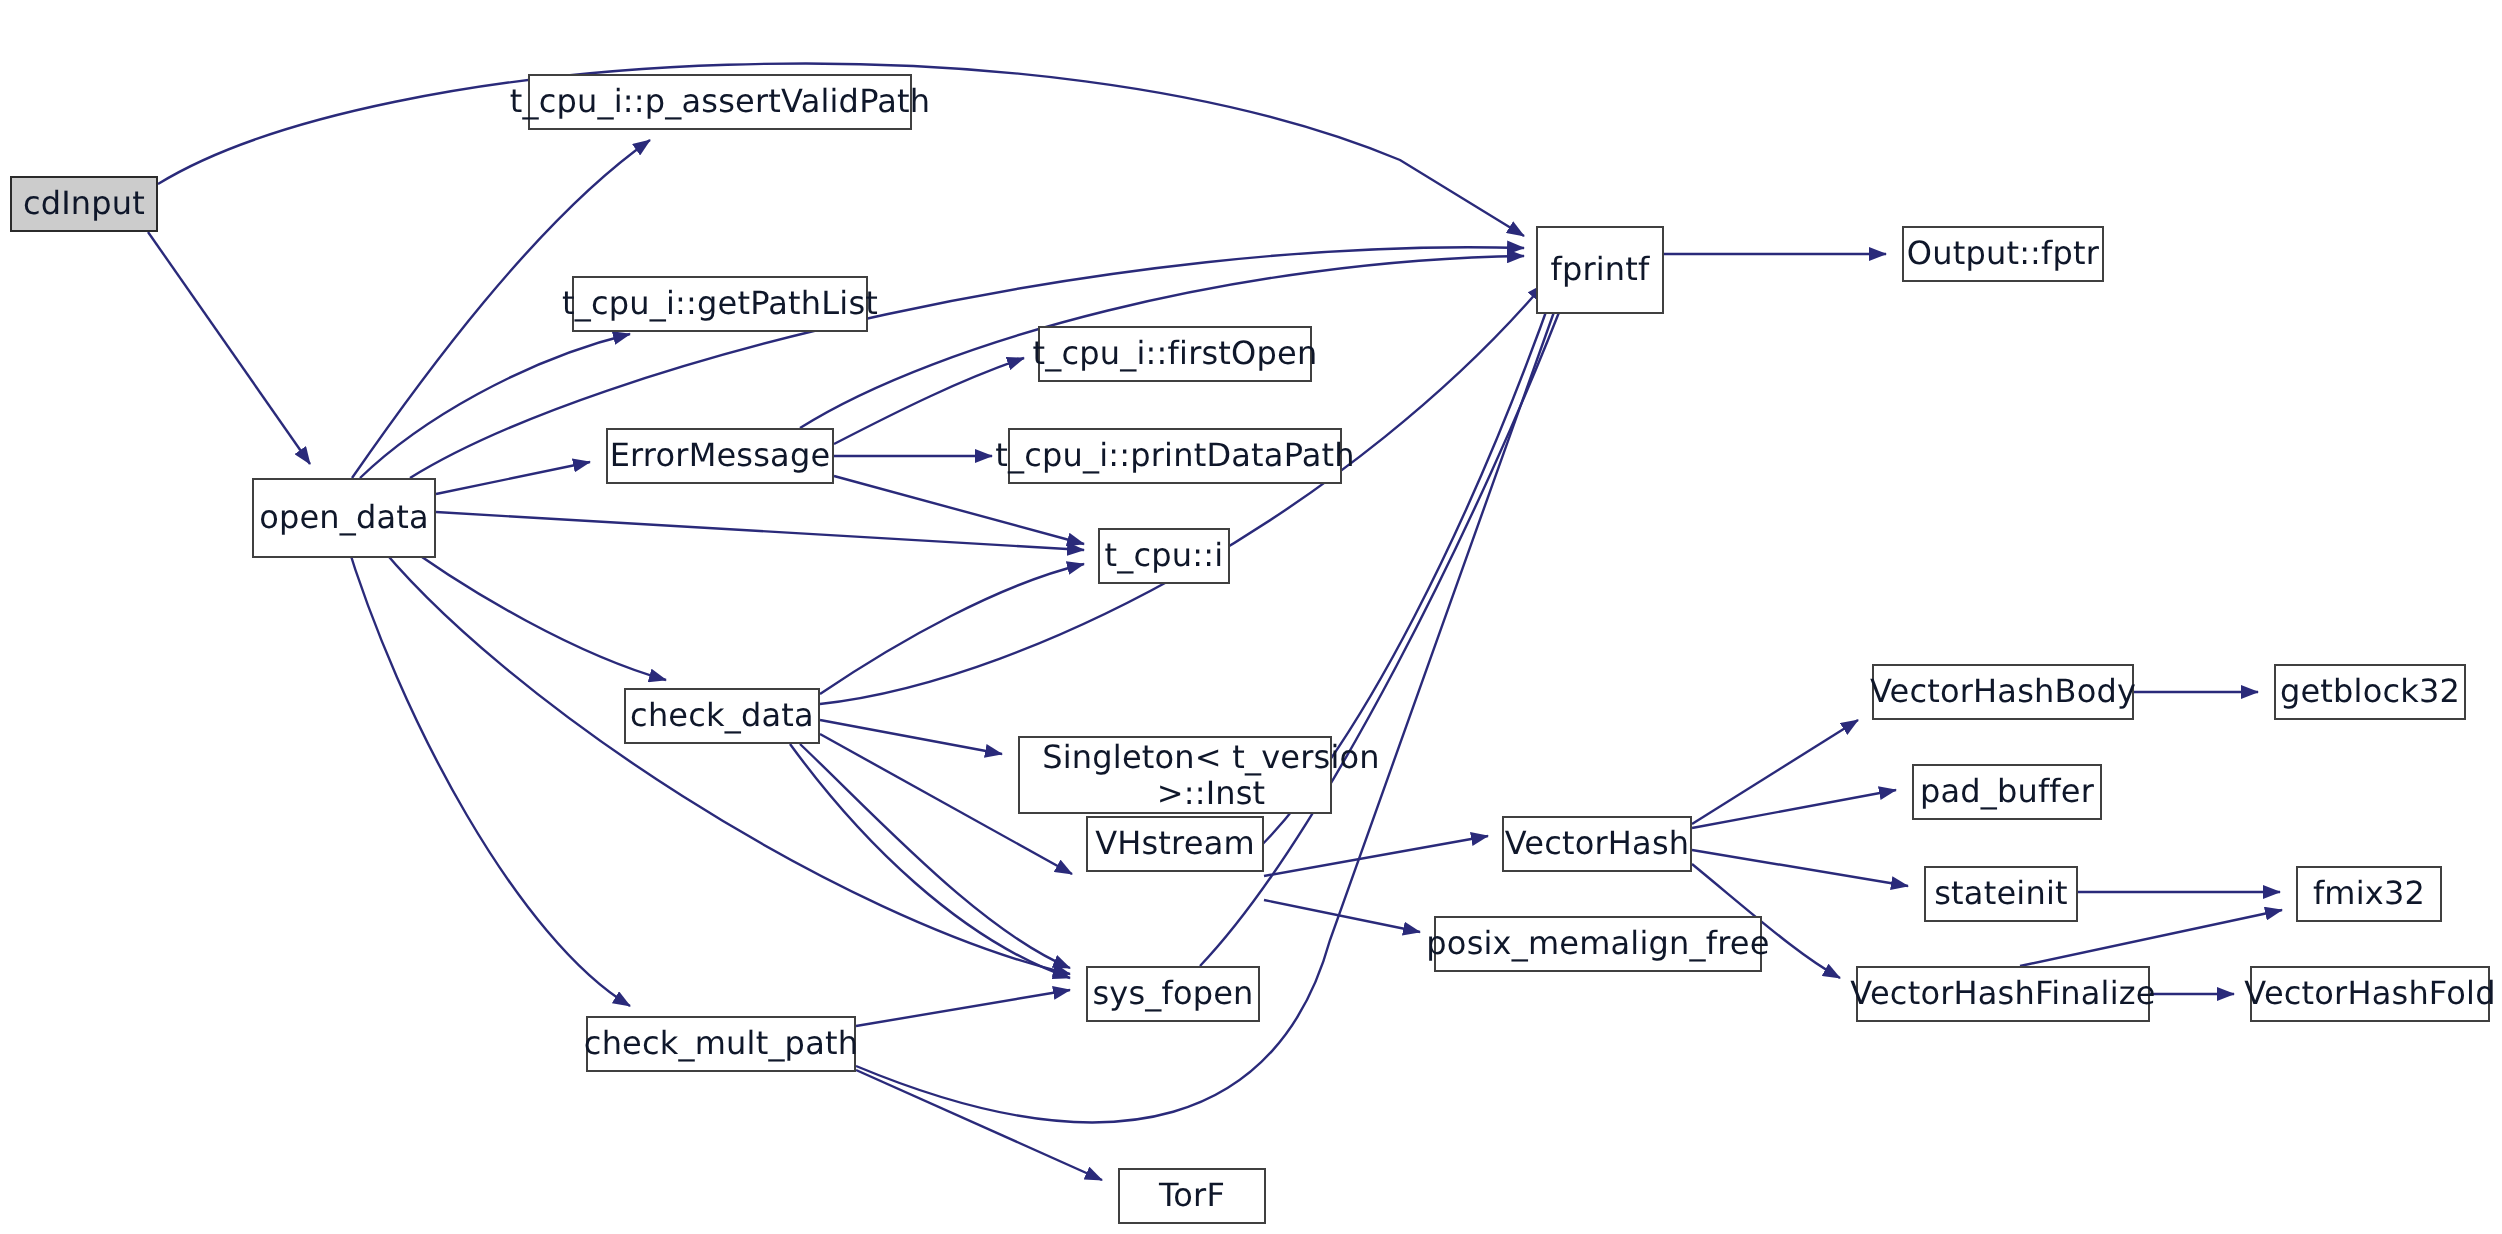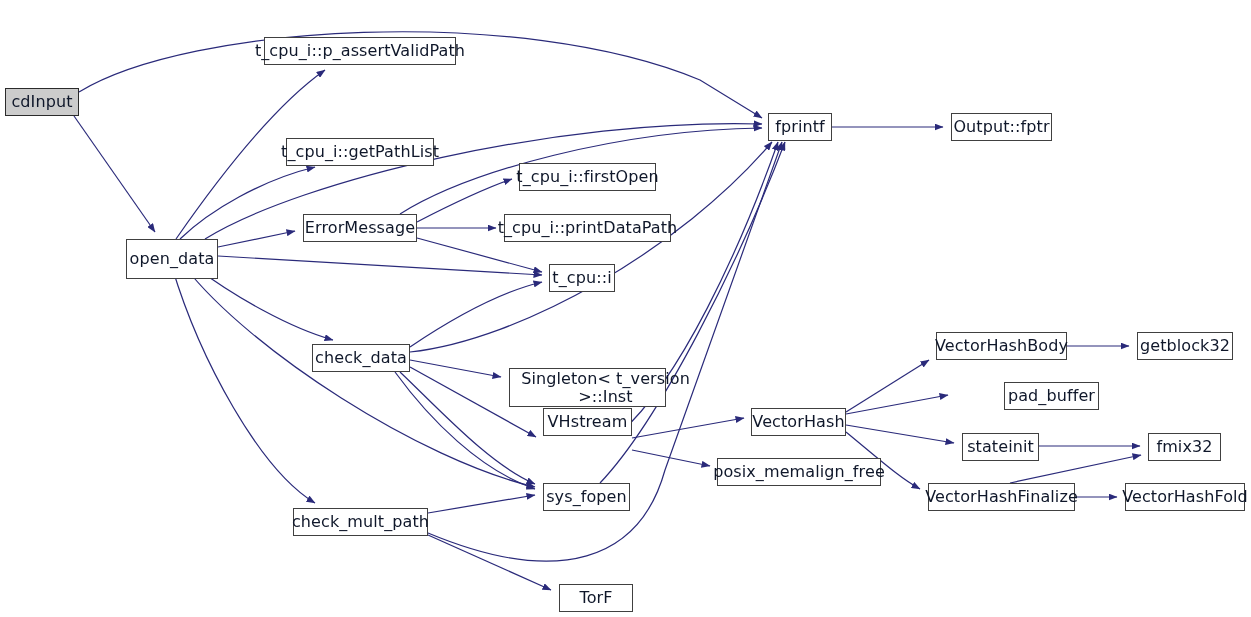--- a/index.html
+++ b/index.html
@@ -91,33 +91,33 @@
         <path d="M428,535 L551,590" fill="none" stroke="#2a2a7a" stroke-width="1.2" marker-end="url(#arrowhead)"></path>
         <path d="M428,533 C560,588 640,560 665,470 L782,142" fill="none" stroke="#2a2a7a" stroke-width="1.2" marker-end="url(#arrowhead)"></path>
         <path d="M620,433 C680,380 740,250 778,142" fill="none" stroke="#2a2a7a" stroke-width="1.2" marker-end="url(#arrowhead)"></path>
         <path d="M600,483 C660,420 740,260 785,142" fill="none" stroke="#2a2a7a" stroke-width="1.2" marker-end="url(#arrowhead)"></path>
       </g>
   </svg>
   <div id="nodes">
       <div class="node highlight" style="left: 5px; top: 88px; width: 74px; height: 28px;"><span class="node-label">cdInput</span></div>
       <div class="node" style="left: 264px; top: 37px; width: 192px; height: 28px;"><span class="node-label">t_cpu_i::p_assertValidPath</span></div>
       <div class="node" style="left: 286px; top: 138px; width: 148px; height: 28px;"><span class="node-label">t_cpu_i::getPathList</span></div>
-      <div class="node" style="left: 768px; top: 113px; width: 64px; height: 28px;"><span class="node-label">fprintf</span></div>
+      <div class="node" style="left: 768px; top: 113px; width: 64px; height: 44px;"><span class="node-label">fprintf</span></div>
       <div class="node" style="left: 951px; top: 113px; width: 101px; height: 28px;"><span class="node-label">Output::fptr</span></div>
       <div class="node" style="left: 519px; top: 163px; width: 137px; height: 28px;"><span class="node-label">t_cpu_i::firstOpen</span></div>
       <div class="node" style="left: 303px; top: 214px; width: 114px; height: 28px;"><span class="node-label">ErrorMessage</span></div>
       <div class="node" style="left: 504px; top: 214px; width: 167px; height: 28px;"><span class="node-label">t_cpu_i::printDataPath</span></div>
       <div class="node" style="left: 126px; top: 239px; width: 92px; height: 40px;"><span class="node-label">open_data</span></div>
       <div class="node" style="left: 549px; top: 264px; width: 66px; height: 28px;"><span class="node-label">t_cpu::i</span></div>
       <div class="node" style="left: 312px; top: 344px; width: 98px; height: 28px;"><span class="node-label">check_data</span></div>
       <div class="node" style="left: 936px; top: 332px; width: 131px; height: 28px;"><span class="node-label">VectorHashBody</span></div>
       <div class="node" style="left: 1137px; top: 332px; width: 96px; height: 28px;"><span class="node-label">getblock32</span></div>
       <div class="node" style="left: 509px; top: 368px; width: 157px; height: 39px; padding-left: 36px;"><span class="node-label">Singleton&lt; t_version
 &gt;::Inst</span></div>
-      <div class="node" style="left: 956px; top: 382px; width: 95px; height: 28px; margin-left: 48px;"><span class="node-label">pad_buffer</span></div>
+      <div class="node" style="left: 956px; top: 382px; width: 95px; height: 28px;"><span class="node-label">pad_buffer</span></div>
       <div class="node" style="left: 751px; top: 408px; width: 95px; height: 28px;"><span class="node-label">VectorHash</span></div>
       <div class="node" style="left: 543px; top: 408px; width: 89px; height: 28px;"><span class="node-label">VHstream</span></div>
       <div class="node" style="left: 962px; top: 433px; width: 77px; height: 28px;"><span class="node-label">stateinit</span></div>
       <div class="node" style="left: 1148px; top: 433px; width: 73px; height: 28px;"><span class="node-label">fmix32</span></div>
       <div class="node" style="left: 717px; top: 458px; width: 164px; height: 28px;"><span class="node-label">posix_memalign_free</span></div>
       <div class="node" style="left: 543px; top: 483px; width: 87px; height: 28px;"><span class="node-label">sys_fopen</span></div>
       <div class="node" style="left: 928px; top: 483px; width: 147px; height: 28px;"><span class="node-label">VectorHashFinalize</span></div>
       <div class="node" style="left: 1125px; top: 483px; width: 120px; height: 28px;"><span class="node-label">VectorHashFold</span></div>
       <div class="node" style="left: 293px; top: 508px; width: 135px; height: 28px;"><span class="node-label">check_mult_path</span></div>
       <div class="node" style="left: 559px; top: 584px; width: 74px; height: 28px;"><span class="node-label">TorF</span></div>

